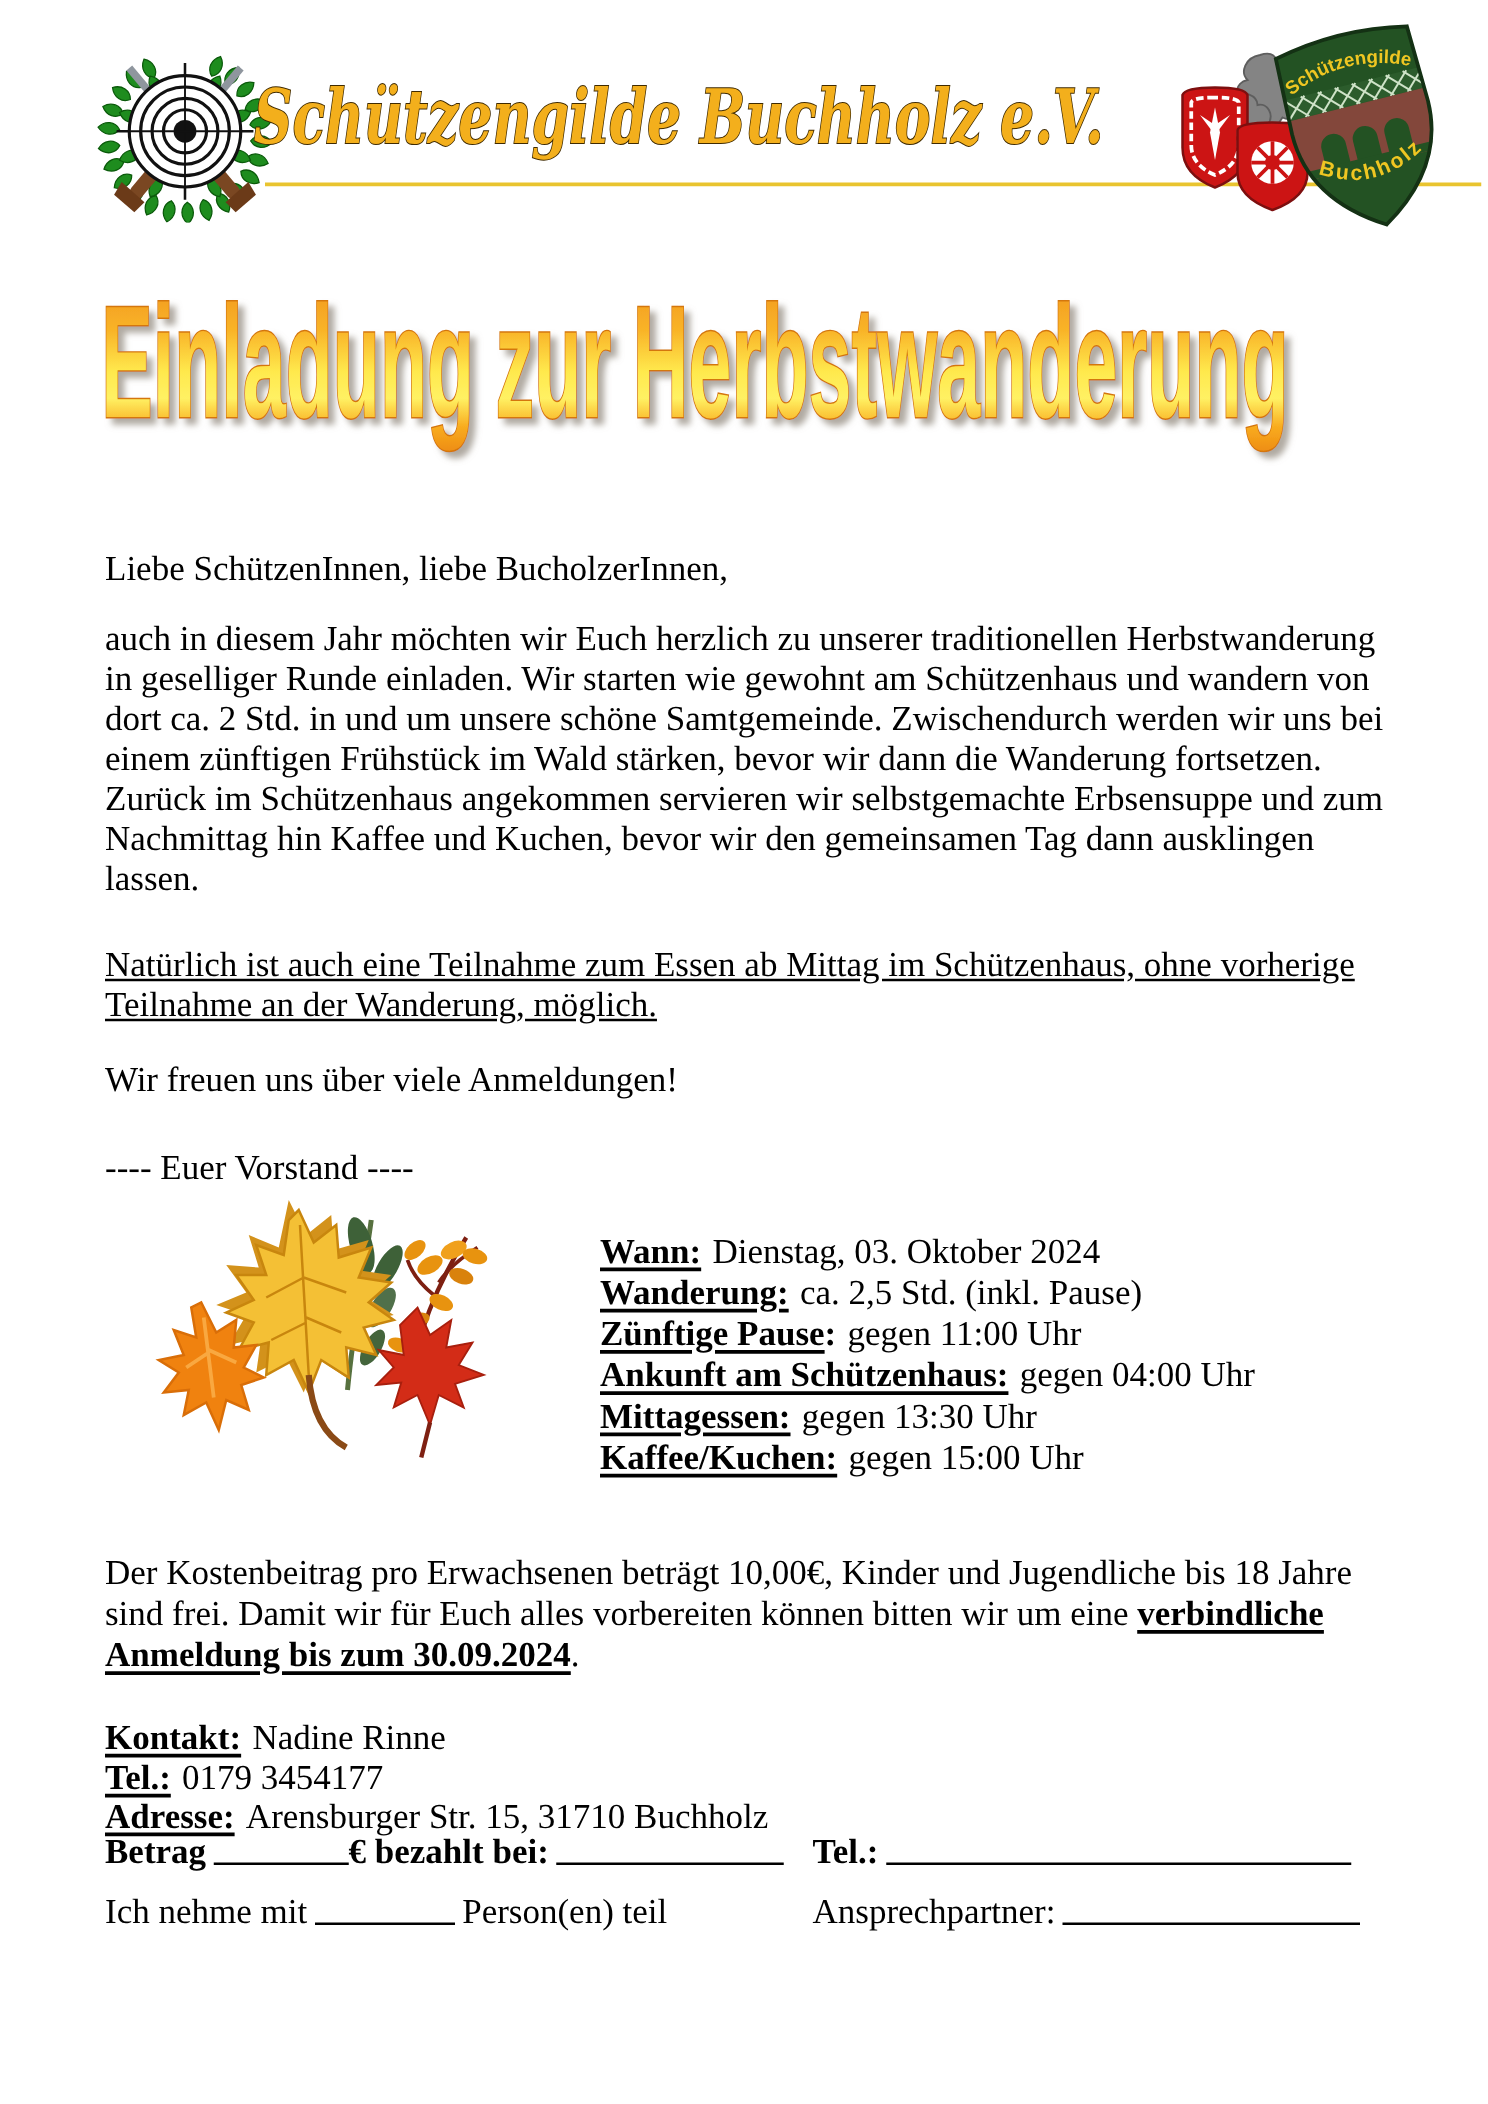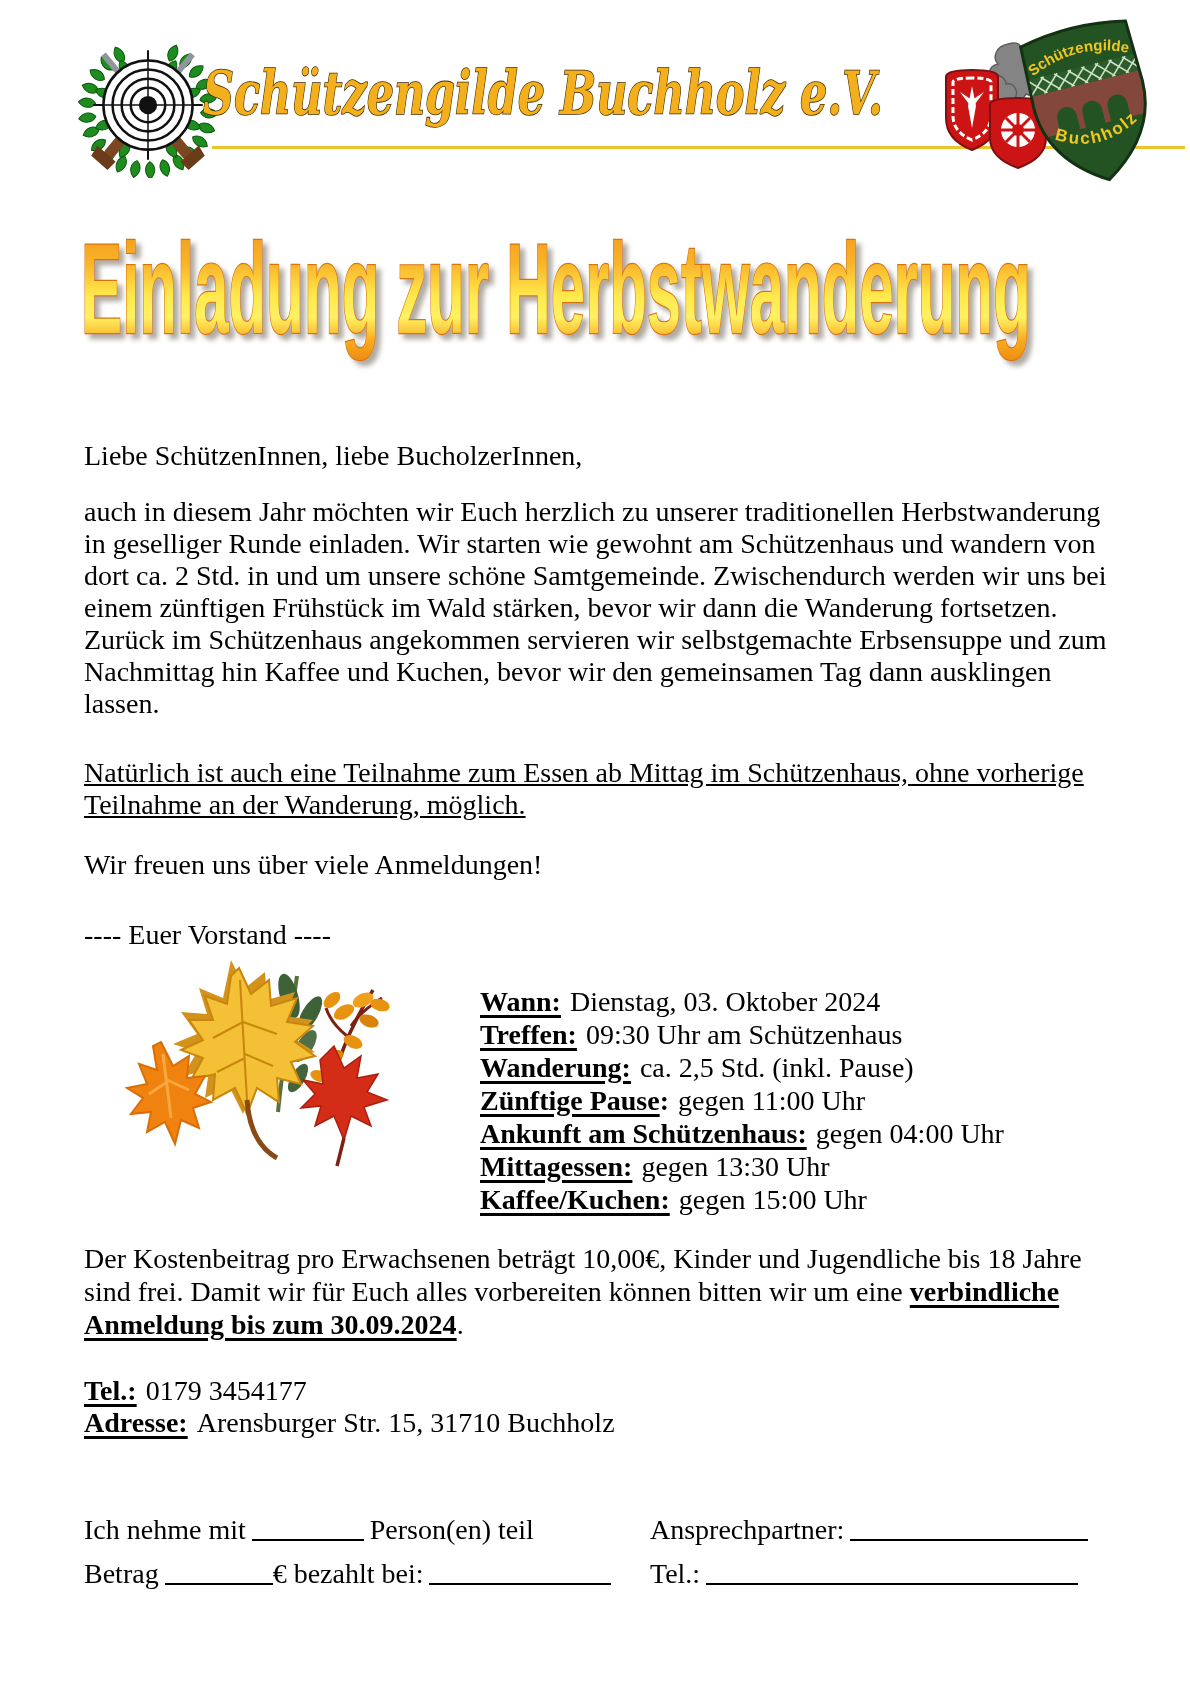--- a/index.html
+++ b/index.html
@@ -22,21 +22,21 @@
   .schedule{position:absolute;left:480px;top:985px;line-height:33px;}
   .ul{font-weight:bold;text-decoration:underline;text-decoration-thickness:2.5px;text-underline-offset:4px;}
   .sched-colon{font-weight:bold;}
   .sched-value{margin-left:9px;}
   .cost{position:absolute;left:84px;top:1242px;width:1044px;line-height:33px;white-space:pre-line;}
   .contact{position:absolute;left:84px;top:1375px;line-height:31.5px;}
   .contact-value{margin-left:9px;}
   
   .form-row{position:absolute;left:84px;width:1044px;height:36px;}
   .form-row.r1{top:1514px;}
-  .form-row.r2{top:1558px;}
+  .form-row.r2{top:1466px;font-weight:bold;}
   .form-right{position:absolute;left:566px;top:0;white-space:nowrap;}
   .blank{display:inline-block;border-bottom:2px solid #000;height:6px;margin:0 6px;transform:translateY(2px);}
   .bl-count{width:112px;}
   .bl-contactperson{width:238px;}
   .bl-amount{width:108px;margin-right:0;}
   .bl-paidat{width:182px;}
   .bl-tel{width:372px;}
 </style>
 </head>
 <body>
@@ -262,33 +262,33 @@
 
       <g>
         <path d="M60,92 L72,116 L88,106 L86,128 L104,126 L94,144 L110,152 L92,158 L98,178 L80,170 L74,194 L64,172 L46,182 L50,162 L30,164 L42,148 L26,138 L46,134 L38,114 L56,120 L52,96 Z" fill="#F0820F" stroke="#D96E08" stroke-width="2"></path>
         <path d="M62,104 L70,168 M66,132 L48,144 M66,130 L88,140" stroke="#F9A840" stroke-width="3" fill="none"></path>
       </g>
     </svg>
   </div>
 
   <div class="schedule">
     <div><span class="ul">Wann:</span><span class="sched-colon"></span><span class="sched-value">Dienstag, 03. Oktober 2024</span></div>
-    <div><span class="ul">Treffen:</span><span class="sched-colon"></span><span class="sched-value">09:30 Uhr am Schützenhaus</span></div>
     <div><span class="ul">Wanderung:</span><span class="sched-colon"></span><span class="sched-value">ca. 2,5 Std. (inkl. Pause)</span></div>
     <div><span class="ul">Zünftige Pause</span><span class="sched-colon">:</span><span class="sched-value">gegen 11:00 Uhr</span></div>
     <div><span class="ul">Ankunft am Schützenhaus:</span><span class="sched-colon"></span><span class="sched-value">gegen 04:00 Uhr</span></div>
     <div><span class="ul">Mittagessen:</span><span class="sched-colon"></span><span class="sched-value">gegen 13:30 Uhr</span></div>
     <div><span class="ul">Kaffee/Kuchen:</span><span class="sched-colon"></span><span class="sched-value">gegen 15:00 Uhr</span></div>
   </div>
 
   <div class="cost"><span>Der Kostenbeitrag pro Erwachsenen beträgt 10,00€, Kinder und Jugendliche bis 18 Jahre
 sind frei. Damit wir für Euch alles vorbereiten können bitten wir um eine </span><span class="ul">verbindliche
 Anmeldung bis zum 30.09.2024</span><span>.</span></div>
 
   <div class="contact">
+    <div><span class="ul">Kontakt:</span><span class="contact-value">Nadine Rinne</span></div>
     <div><span class="ul">Tel.:</span><span class="contact-value">0179 3454177</span></div>
     <div><span class="ul">Adresse:</span><span class="contact-value">Arensburger Str. 15, 31710 Buchholz</span></div>
   </div>
 
   <div class="form-row r1">
     <span>Ich nehme mit</span><span class="blank bl-count"></span><span>Person(en) teil</span>
     <span class="form-right"><span>Ansprechpartner:</span><span class="blank bl-contactperson"></span></span>
   </div>
   <div class="form-row r2">
     <span>Betrag</span><span class="blank bl-amount"></span><span>€ bezahlt bei:</span><span class="blank bl-paidat"></span>

